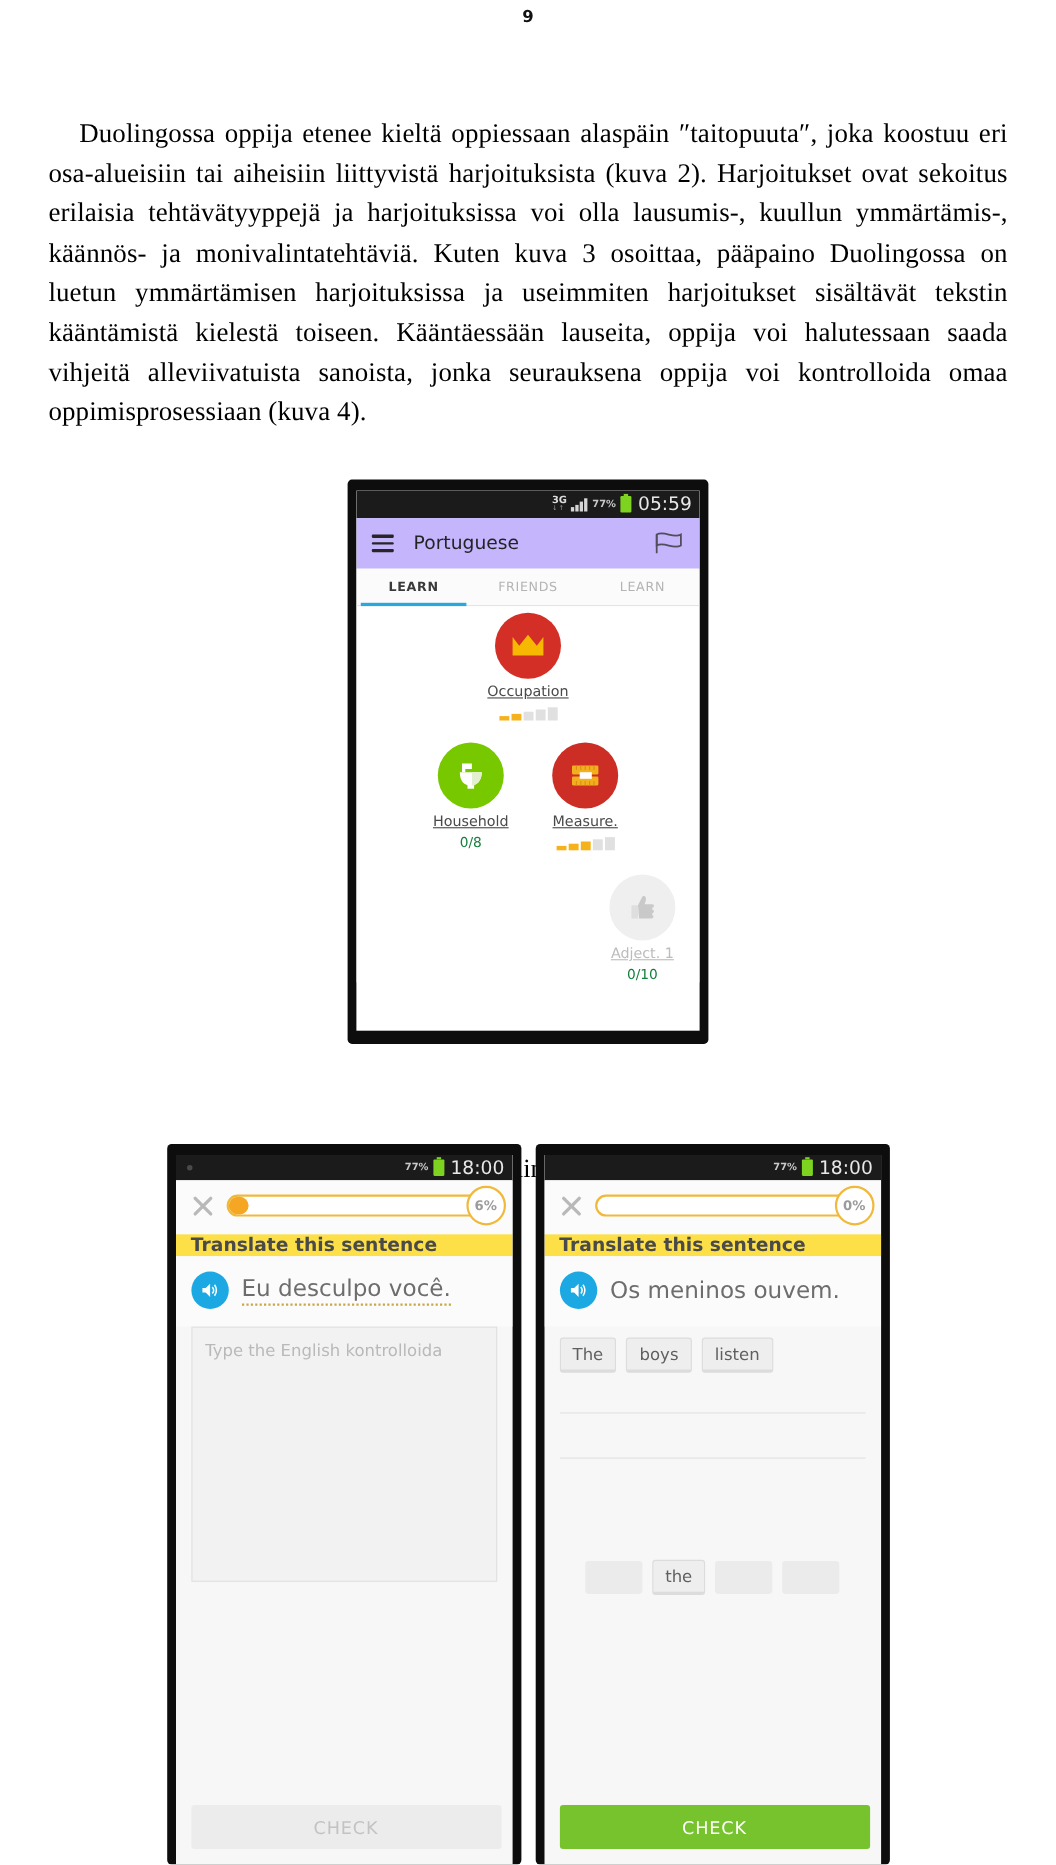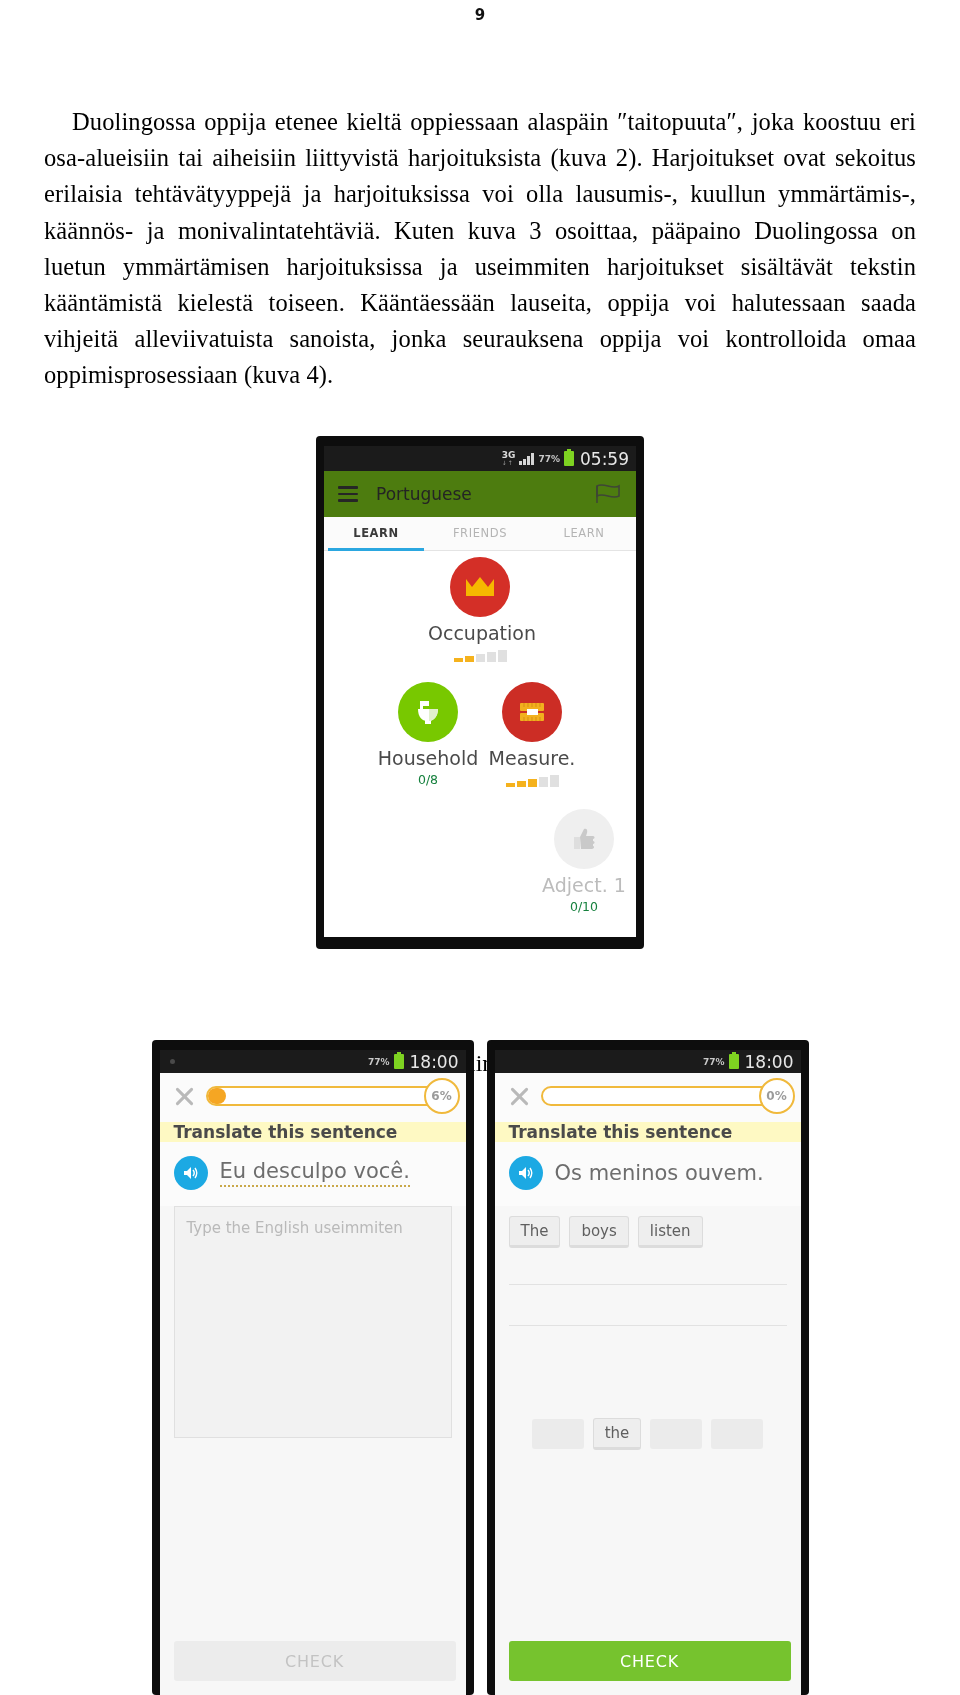--- a/index.html
+++ b/index.html
@@ -101,21 +101,21 @@
   .sb-batt:before {
     content:""; position:absolute; top:-2px; left:3px; width:4px; height:2px; background:#7ed321;
   }
   .sb-time {
     font-family: "DejaVu Sans", sans-serif;
     font-size: 17px; color: #e8e8e8; letter-spacing: 0px; margin-left: 2px;
   }
 
   .appbar1 {
     height: 46px;
-    background: #4d7c0f;
+    background: #c4b5fd;
     display: flex;
     align-items: center;
     padding: 0 14px;
   }
   .hamburger { width: 20px; display: flex; flex-direction: column; gap: 4px; }
   .hamburger span { display:block; height: 2.5px; background: #262626; border-radius: 1px; }
   .app-title {
     font-family: "DejaVu Sans", sans-serif;
     font-size: 17px;
     color: #242424;
@@ -155,23 +155,24 @@
   .tree-row { display: flex; justify-content: center; align-items: flex-start; }
   .skill { width: 104px; text-align: center; }
   .skill-circle {
     width: 60px; height: 60px; border-radius: 50%;
     margin: 0 auto;
     display: flex; align-items: center; justify-content: center;
     position: relative;
   }
   .skill-name {
     font-family: "DejaVu Sans", sans-serif;
-    font-size: 19px;
+    font-size: 13px;
     color: #4a4a4a;
     margin-top: 5px;
+    text-decoration: underline;
   }
   .skill-name.locked { color: #bcbcbc; }
   .skill-count {
     font-family: "DejaVu Sans", sans-serif;
     font-size: 12.5px;
     color: #15803d;
     margin-top: 3px;
   }
   .seg-bar { display: flex; justify-content: center; gap: 2px; margin-top: 6px; align-items: flex-end; }
   .seg-bar i { display: block; width: 9px; background: #e0e0e0; }
@@ -257,21 +258,21 @@
     border: 2px solid #f0b93c; background: #ffffff;
     display: flex; align-items: center; justify-content: center;
     font-family: "DejaVu Sans", sans-serif;
     font-size: 12px; color: #9b9b9b; font-weight: 600;
   }
 
   .ex-prompt {
     font-family: "DejaVu Sans", sans-serif;
     font-size: 17px; font-weight: 600; color: #4a4a4a;
     padding: 0 14px 0 14px;
-    background: #fef9c3;
+    background: #fde047;
   }
   .ex-sentence-row {
     display: flex; align-items: center; gap: 12px;
     padding: 14px 14px 16px 14px;
     background: #fbfbfb;
   }
   .speaker {
     width: 34px; height: 34px; border-radius: 50%; background: #1ca9e3;
     flex: 0 0 34px;
     display: flex; align-items: center; justify-content: center;
@@ -484,21 +485,21 @@
         <div class="speaker">
           <svg width="18" height="16" viewBox="0 0 18 16">
             <path d="M2 6 L5 6 L9 2 L9 14 L5 10 L2 10 Z" fill="#ffffff"></path>
             <path d="M11 5 Q13.5 8 11 11" stroke="#ffffff" stroke-width="1.4" fill="none"></path>
             <path d="M13 3 Q16.5 8 13 13" stroke="#ffffff" stroke-width="1.4" fill="none"></path>
           </svg>
         </div>
         <div class="sentence dotted">Eu desculpo você.</div>
       </div>
 
-      <div class="answer-box">Type the English useimmiten</div>
+      <div class="answer-box">Type the English kontrolloida</div>
 
       <div class="check-btn disabled">CHECK</div>
     </div>
   </div>
 
   <div class="phone2">
     <div class="phone2-screen">
       <div class="statusbar2">
         <div class="sb-batt-pct">77%</div>
         <div class="sb-batt"></div>

